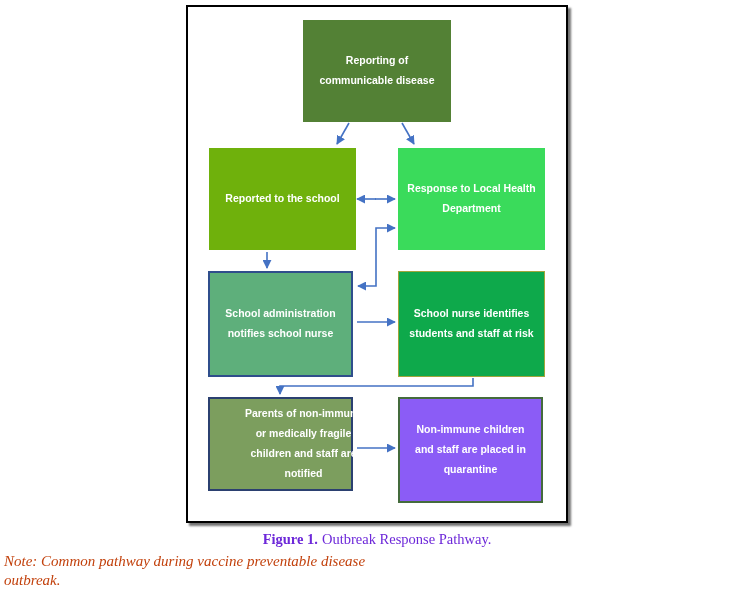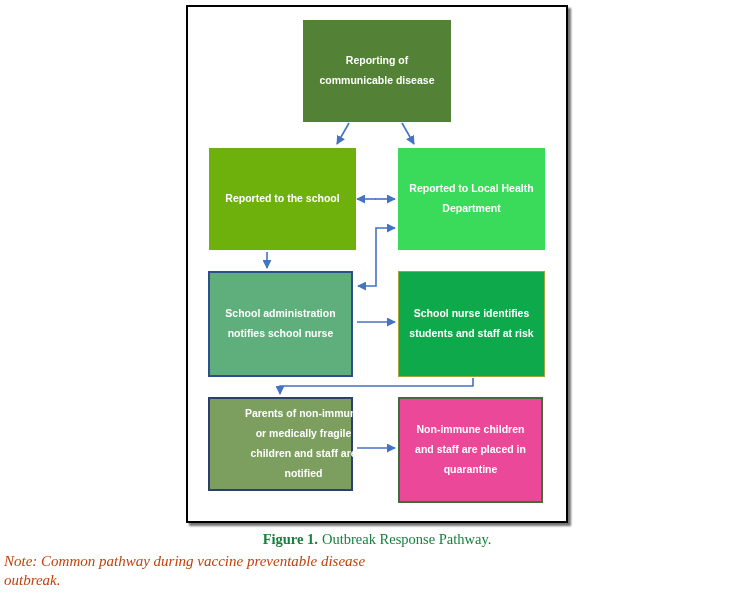--- a/index.html
+++ b/index.html
@@ -45,21 +45,21 @@
     width: 743px; height: 599px;
     pointer-events: none;
   }
   .figure-caption {
     position: absolute;
     left: 186px; top: 531px;
     width: 382px;
     text-align: center;
     font-family: "Liberation Serif", serif;
     font-size: 14.5px;
-    color: #15803d;
+    color: #6d28d9;
   }
   .figure-caption .cap-label { font-weight: 700; margin-right: 4px; }
   .figure-note {
     position: absolute;
     left: 4px; top: 552px;
     max-width: 400px;
     font-family: "Liberation Serif", serif;
     font-style: italic;
     font-size: 15px;
     line-height: 1.28;
@@ -71,35 +71,35 @@
 
 <div class="canvas">
 
   <div class="figure-frame"></div>
 
   <div class="node n-reporting" style="background-color: rgb(83, 129, 53);">Reporting of
 communicable disease</div>
 
   <div class="node n-school" style="background-color: rgb(111, 177, 12);">Reported to the school</div>
 
-  <div class="node n-health" style="background-color: rgb(58, 219, 91);">Reported to Local Health
+  <div class="node n-health" style="background-color: rgb(58, 219, 91);">Response to Local Health
 Department</div>
 
   <div class="node n-nurse" style="background-color: rgb(14, 169, 75); border-color: rgb(161, 165, 59);">School nurse identifies
 students and staff at risk</div>
 
   <div class="node n-admin" style="background-color: rgb(94, 175, 123); border-color: rgb(47, 78, 140);">School administration
 notifies school nurse</div>
 
   <div class="node n-parents" style="background-color: rgb(124, 158, 94); border-color: rgb(43, 64, 112);">Parents of non-immune
 or medically fragile
 children and staff are
 notified</div>
 
-  <div class="node n-quarantine" style="background-color: #ec4899; border-color: rgb(68, 107, 60);">Non-immune children
+  <div class="node n-quarantine" style="background-color: #8b5cf6; border-color: rgb(68, 107, 60);">Non-immune children
 and staff are placed in
 quarantine</div>
 
   <svg class="connector-overlay" viewBox="0 0 743 599" xmlns="http://www.w3.org/2000/svg" style="color: rgb(68, 114, 196);">
     <defs>
       <marker id="arr" viewBox="0 0 10 10" refX="9" refY="5" markerWidth="9" markerHeight="9" orient="auto" markerUnits="userSpaceOnUse">
         <path d="M0,0 L10,5 L0,10 Z" fill="currentColor"></path>
       </marker>
     </defs>
     <g stroke="currentColor" stroke-width="1.6" fill="none">

